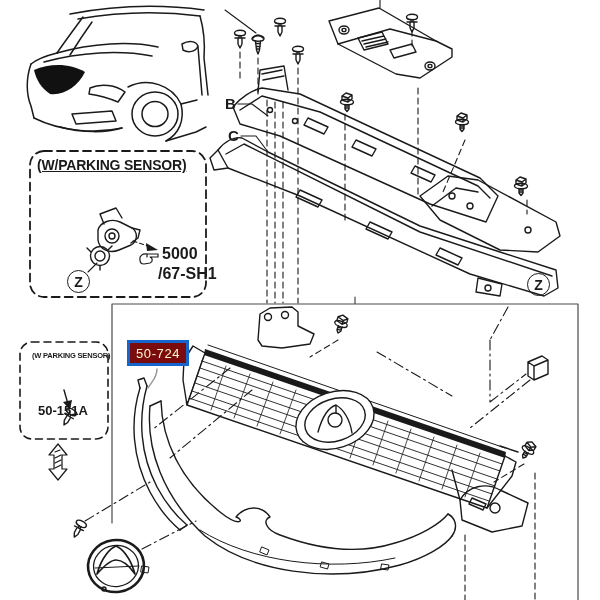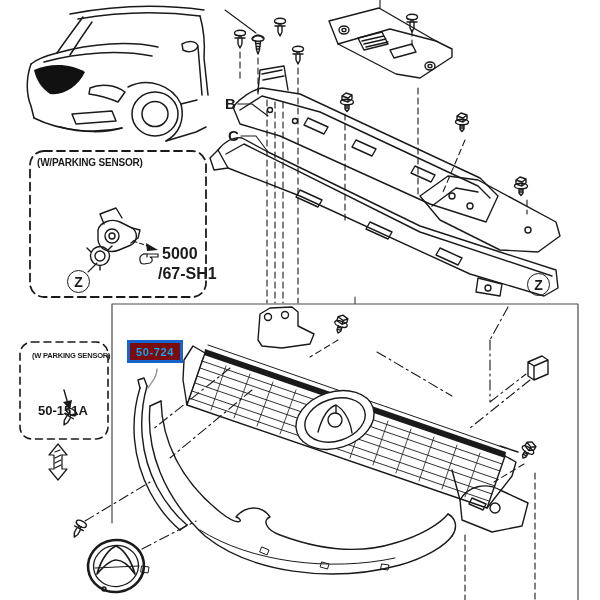--- a/index.html
+++ b/index.html
@@ -1,29 +1,29 @@
 <!DOCTYPE html>
 <html><head>
 <meta charset="utf-8">
 <style>
   html,body{margin:0;padding:0;background:#fff;}
   .canvas{position:relative;width:600px;height:600px;background:#fff;overflow:hidden;
           font-family:"Liberation Sans","DejaVu Sans",sans-serif;color:#1a1a1a;}
   .canvas svg{position:absolute;left:0;top:0;}
   .lbl{position:absolute;font-weight:bold;white-space:nowrap;line-height:1;}
-  .heading{font-size:10px;letter-spacing:-0.2px;}
+  .heading{font-size:14px;letter-spacing:-0.2px;text-decoration:underline;}
   .heading-sm{font-size:7.5px;letter-spacing:-0.2px;margin-left:8px;}
   .partnum-lg{font-size:16px;}
   .partnum-md{font-size:13px;}
   .partnum-sm{font-size:16px;}
   .section-letter{font-size:15px;}
   .zmark{position:absolute;width:21px;height:21px;border:1.7px solid #1a1a1a;border-radius:50%;
          display:flex;align-items:center;justify-content:center;font-weight:bold;font-size:14px;}
   .hl{position:absolute;left:127px;top:340px;border:3.5px solid #1565cc;background:#7a0c10;
-      color:#0ea5e9;font-weight:bold;font-size:11px;letter-spacing:0.6px;padding:3px 6px 2px 6px;}
+      color:#fef9c3;font-weight:normal;font-size:13px;letter-spacing:0.6px;padding:3px 6px 2px 6px;}
 </style>
 </head>
 <body>
 
 <div class="canvas">
 
 <svg width="600" height="600" viewBox="0 0 600 600" fill="none" stroke="#1a1a1a" stroke-width="1.4" stroke-linecap="round" stroke-linejoin="round">
   <defs>
     <symbol id="push-clip" overflow="visible">
       <ellipse cx="6" cy="3" rx="5.5" ry="2.8"></ellipse>

